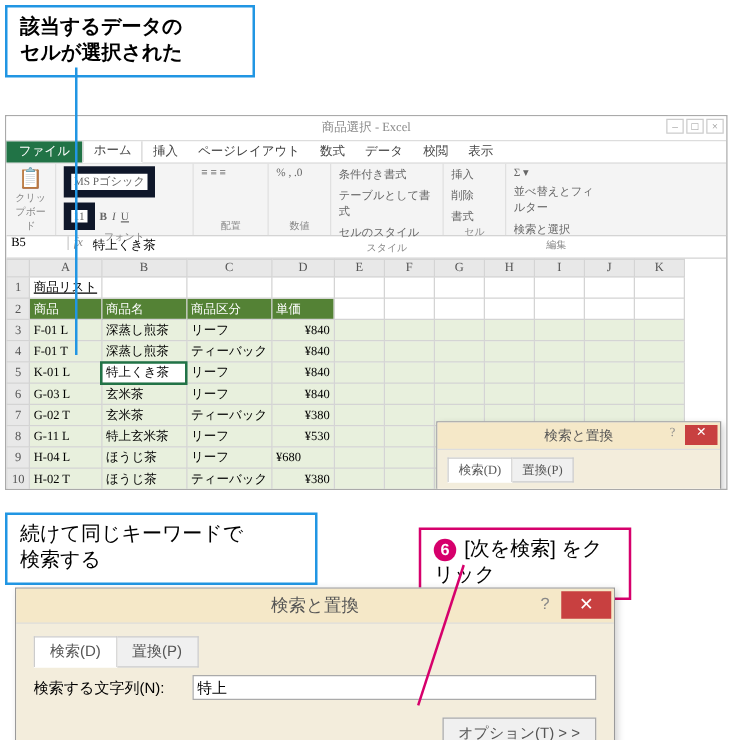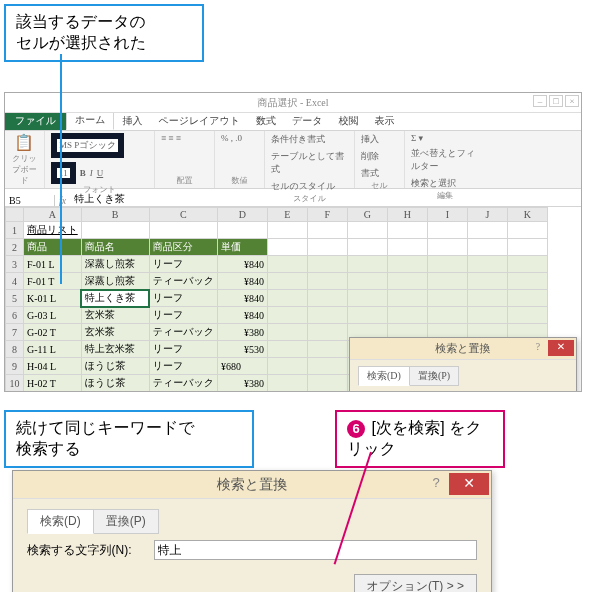--- a/index.html
+++ b/index.html
@@ -1,43 +1,43 @@
 <!DOCTYPE html>
 <html><head>
 <meta charset="utf-8">
 <style>
   * { box-sizing: border-box; margin: 0; padding: 0; }
   body { width: 600px; height: 592px; font-family: "Meiryo", "MS PGothic", sans-serif; background: #fff; font-size: 11px; position: relative; }
 
   .callout { position: absolute; border: 2px solid; padding: 6px 10px; font-size: 16px; background: #fff; line-height: 1.3; }
   .callout-blue { border-color: #2196e3; }
   .callout-pink { border-color: #d6006c; }
-  .callout1 { top: 4px; left: 4px; width: 200px; }
+  .callout1 { top: 4px; left: 4px; width: 200px; font-weight: bold; }
   .callout2 { top: 410px; left: 4px; width: 250px; }
-  .callout3 { top: 410px; left: 335px; width: 170px; }
+  .callout3 { top: 422px; left: 335px; width: 170px; }
   .step-badge { display: inline-block; width: 18px; height: 18px; border-radius: 50%; background: #d6006c; color: #fff; text-align: center; line-height: 18px; font-size: 13px; font-weight: bold; margin-right: 2px; }
 
   .line-blue { position: absolute; background: #2196e3; z-index: 5; }
   .line-pink { position: absolute; background: #d6006c; z-index: 5; }
 
   .excel-window { position: absolute; top: 92px; left: 4px; right: 18px; height: 300px; border: 1px solid #aaa; background: #fff; overflow: hidden; font-family: Liberation Serif, serif; }
   .title-bar { height: 20px; background: #fff; color: #888; font-size: 10px; text-align: center; line-height: 20px; border-bottom: 1px solid #ddd; position: relative; }
   .title-bar .win-controls { position: absolute; right: 2px; top: 2px; display: flex; gap: 2px; }
   .title-bar .win-controls span { width: 14px; height: 12px; border: 1px solid #ccc; font-size: 9px; line-height: 10px; text-align: center; color: #999; }
   .ribbon-tabs { height: 18px; background: #fff; border-bottom: 1px solid #d4d4d4; display: flex; font-size: 10px; align-items: flex-end; }
   .ribbon-tabs span { padding: 2px 8px; color: #444; }
   .ribbon-tabs .active { background: #fff; border: 1px solid #d4d4d4; border-bottom: 1px solid #fff; }
   .ribbon-tabs .file { background: #217346; color: #fff; padding: 2px 10px; }
   .ribbon { height: 58px; background: #f4f4f4; border-bottom: 1px solid #d4d4d4; display: flex; font-size: 9px; color: #666; }
   .ribbon-group { border-right: 1px solid #e0e0e0; padding: 2px 6px; display: flex; flex-direction: column; justify-content: space-between; }
   .ribbon-label { text-align: center; font-size: 8px; color: #888; }
   .ribbon-controls { display: flex; gap: 4px; flex-wrap: wrap; align-items: center; }
   .font-select { border: 6px solid #0f172a; background: #fff; padding: 0 2px; font-size: 9px; white-space: nowrap; }
 
-  .formula-bar { height: 18px; border-bottom: 1px solid #d4d4d4; display: flex; align-items: flex-end; font-size: 10px; }
+  .formula-bar { height: 18px; border-bottom: 1px solid #d4d4d4; display: flex; align-items: flex-start; font-size: 10px; }
   .name-box { width: 50px; border-right: 1px solid #ccc; padding: 0 4px; }
   .fx { padding: 0 4px; color: #888; font-style: italic; }
   .formula-content { padding: 0 4px; }
   .grid-wrap { position: relative; }
   table.grid { border-collapse: collapse; font-size: 10px; }
   table.grid th { background: #e8e8e8; border: 1px solid #d4d4d4; font-weight: normal; color: #555; padding: 1px 0; }
   table.grid th.rh { width: 18px; }
   table.grid td { border: 1px solid #d4d4d4; border-top-color: #e5e5e5; padding: 1px 3px; background: #fff; white-space: nowrap; }
   table.grid .data-row td { background: #e8f0dd; }
   table.grid .sel-cell { outline: 2px solid #217346; outline-offset: -1px; background: #fff !important; }

